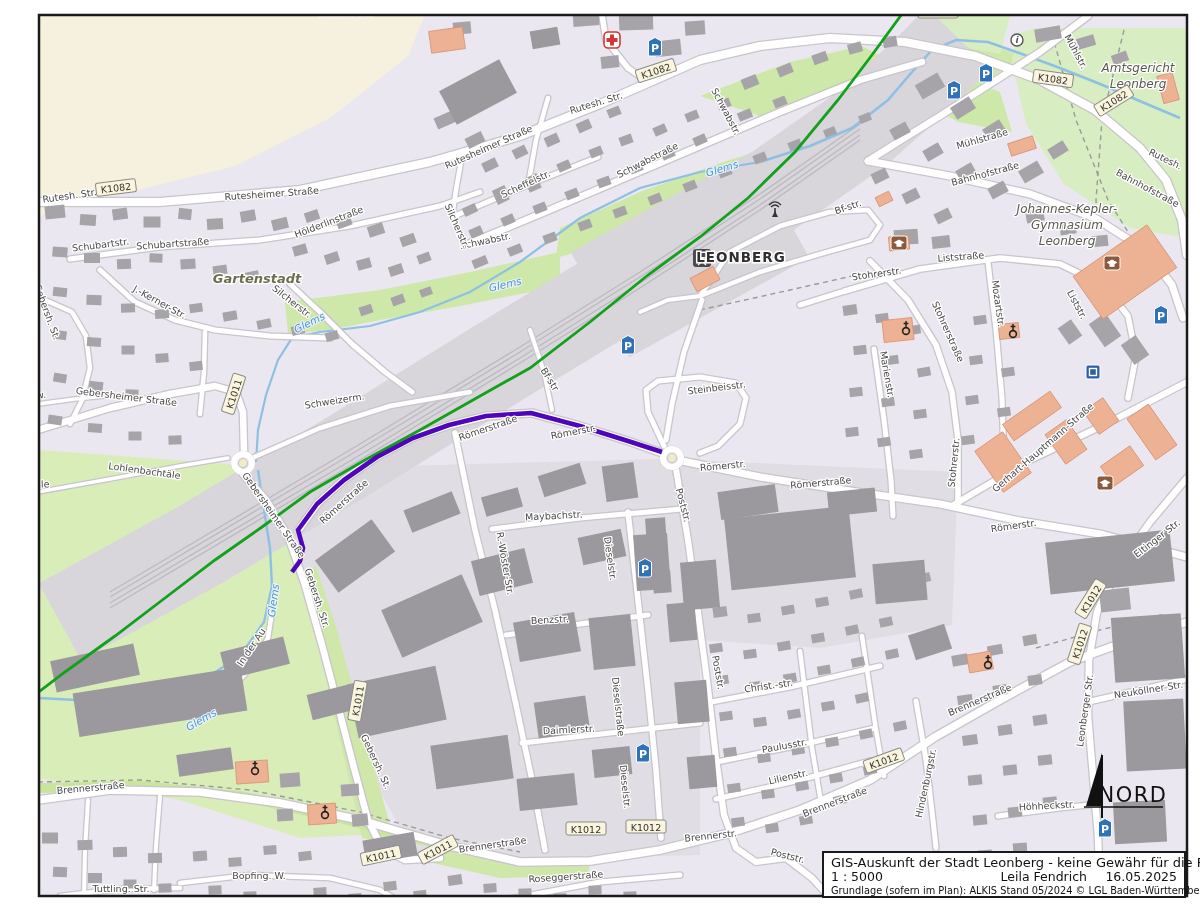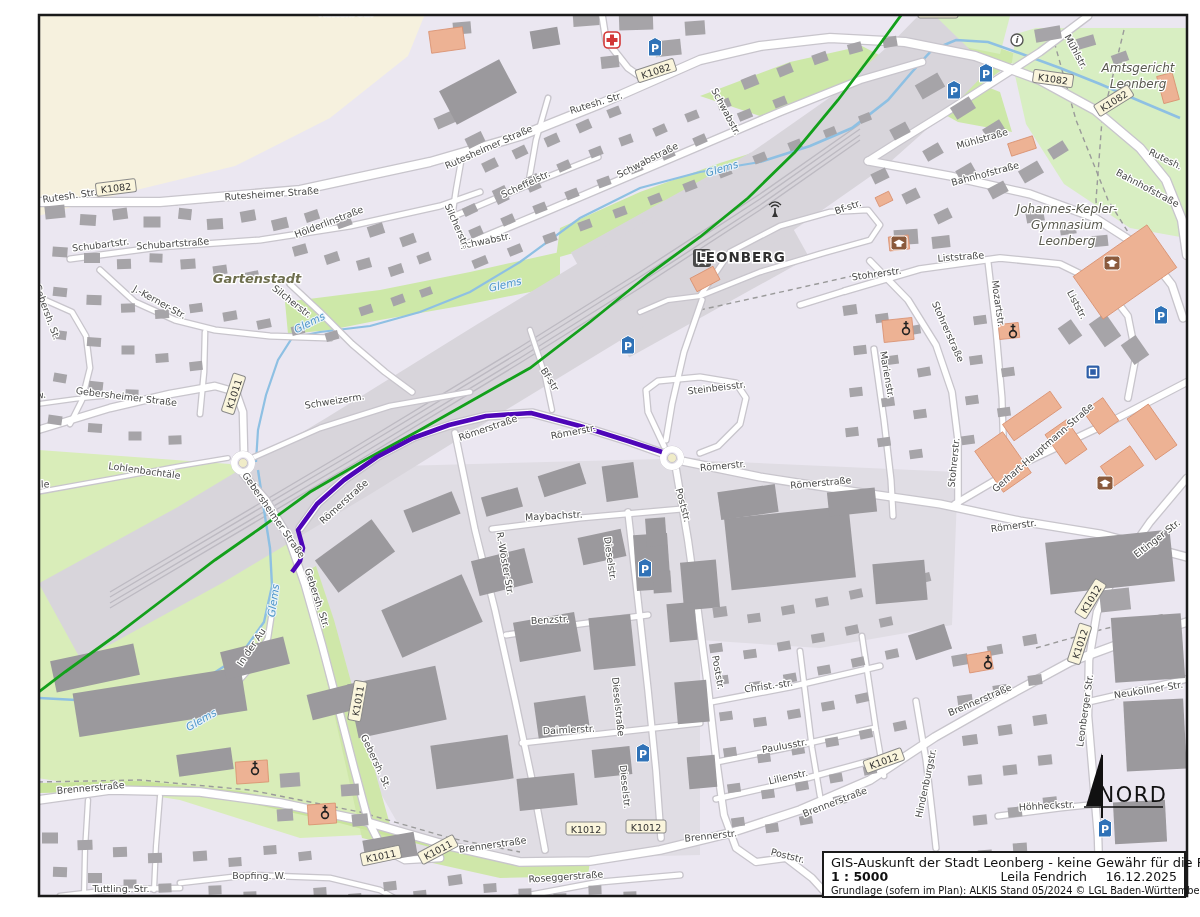--- a/index.html
+++ b/index.html
@@ -3,21 +3,21 @@
 <meta charset="utf-8">
 <style>
   html,body{margin:0;padding:0;background:#fff;}
   #stage{position:relative;width:1200px;height:917px;background:#fff;overflow:hidden;
          font-family:"DejaVu Sans","Liberation Sans",sans-serif;}
   #map{position:absolute;left:0;top:0;}
   #infobox{position:absolute;left:822px;top:851px;width:364px;height:47px;background:#fff;
            border:2px solid #1a1a1a;box-sizing:border-box;padding:2px 7px 1px 7px;z-index:5;}
   #infobox .l1{font-size:13px;color:#111;white-space:nowrap;}
   #infobox .l2{display:flex;font-size:12.5px;color:#111;line-height:14px;}
-  #infobox .l2 .scale{font-weight:bold;width:110px;}
+  #infobox .l2 .scale{font-weight:normal;width:110px;}
   #infobox .l2 .author{flex:1;text-align:right;}
   #infobox .l2 .date{width:90px;text-align:right;}
   #infobox .l3{font-size:9.8px;color:#111;white-space:nowrap;margin-top:1px;}
   text{font-family:"DejaVu Sans","Liberation Sans",sans-serif;}
   .lbl{paint-order:stroke;stroke:#ffffff;stroke-width:2.6px;stroke-linejoin:round;fill:#4a4a4a;}
   .lbl-water{paint-order:stroke;stroke:#e9f2fa;stroke-width:2.2px;fill:#4f97c8;font-style:italic;}
   .lbl-place{paint-order:stroke;stroke:#ffffff;stroke-width:2.6px;fill:#5a5a50;font-style:italic;}
   .lbl-town{paint-order:stroke;stroke:#ffffff;stroke-width:2.6px;fill:#6e6e4e;font-style:italic;font-weight:bold;}
   .lbl-station{paint-order:stroke;stroke:#ffffff;stroke-width:3px;fill:#2f2f2f;font-weight:bold;letter-spacing:1px;}
 </style>
@@ -732,17 +732,17 @@
         </g>
       </g>
       <rect x="39" y="15" width="1148" height="881" fill="none" stroke="#1a1a1a" stroke-width="2.5"></rect>
     </svg>
 
   <div id="infobox">
     <div class="l1">GIS-Auskunft der Stadt Leonberg - keine Gewähr für die Richtigkeit</div>
     <div class="l2">
       <span class="scale">1 : 5000</span>
       <span class="author">Leila Fendrich</span>
-      <span class="date">16.12.2025</span>
+      <span class="date">16.05.2025</span>
     </div>
     <div class="l3">Grundlage (sofern im Plan): ALKIS Stand 05/2024 © LGL Baden-Württemberg</div>
   </div>
 </div>
 
 </body></html>

